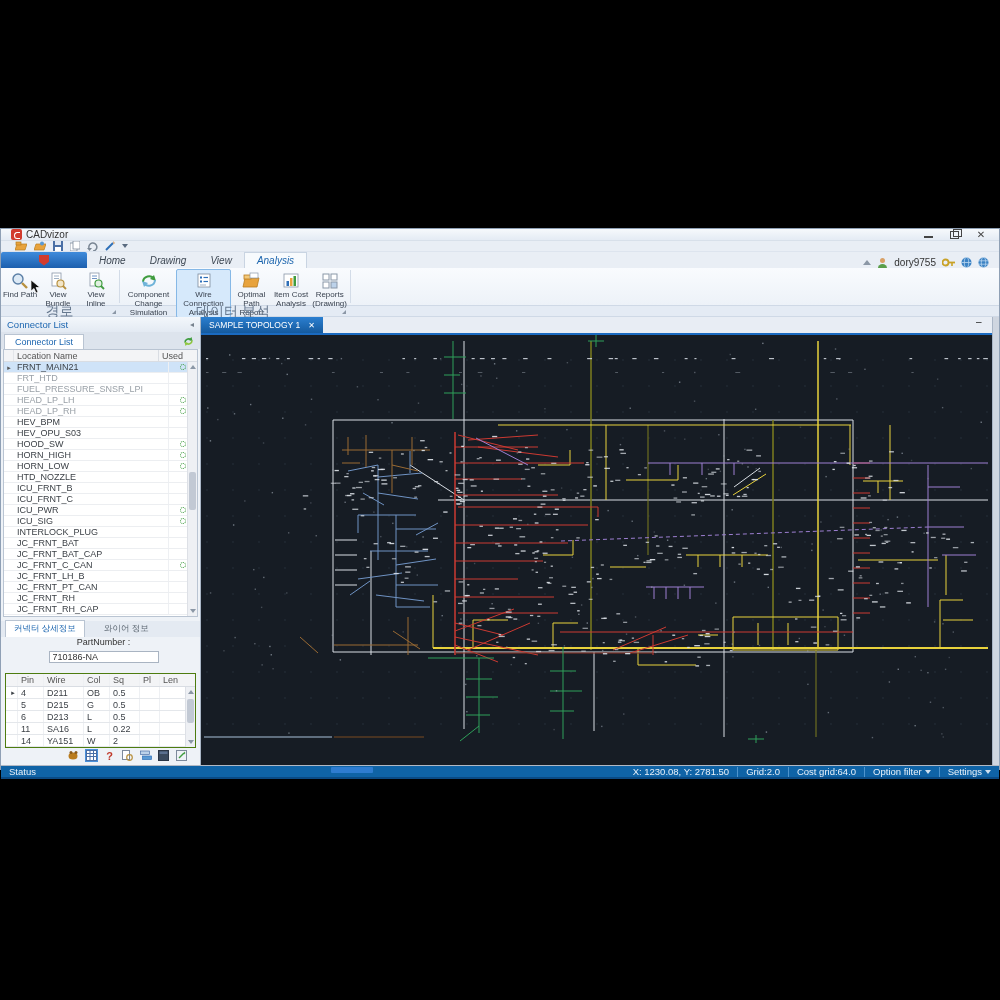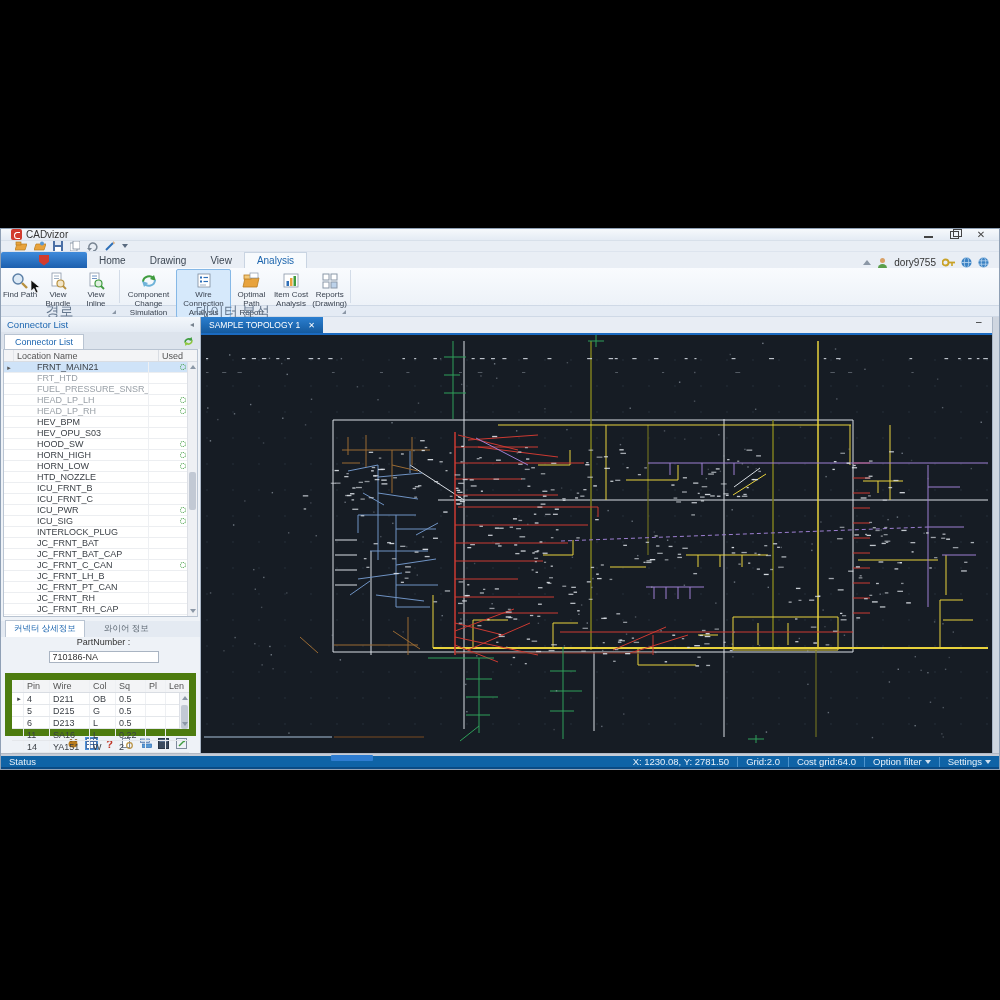--- a/index.html
+++ b/index.html
@@ -18,21 +18,21 @@
   .wb-rest:before{content:"";position:absolute;left:4px;top:-1px;width:7px;height:6px;border:1px solid #444;background:#f0f4f9;}
   .wb-close{font-size:10px;color:#444;line-height:10px;text-align:center;}
   
   .qat{height:15px;background:#e9eef5;display:flex;align-items:center;gap:7px;padding-left:14px;border-bottom:1px solid #dde4ee;}
   .qat svg{display:block;}
   .caret{width:0;height:0;border-left:3px solid transparent;border-right:3px solid transparent;border-top:4px solid #5a6b80;}
   
   .tabrow{height:16px;background:#e9eef5;display:flex;align-items:flex-end;}
   .appbtn{width:86px;height:16px;background:linear-gradient(#3f8bdb,#1c5fae);border-radius:2px 2px 0 0;display:flex;align-items:center;justify-content:center;}
   .shield{width:10px;height:11px;background:#d23b2e;clip-path:polygon(0 0,100% 0,100% 65%,50% 100%,0 65%);position:relative;}
-  .rtab{padding:2px 12px;font-size:10px;color:#3c4652;cursor:pointer;}
+  .rtab{padding:2px 12px;font-size:10px;color:#3c4652;cursor:pointer;font-style:italic;}
   .rtab.active{background:#f7fafd;border:1px solid #c9d4e2;border-bottom:none;color:#1b64ad;}
   .userarea{margin-left:auto;display:flex;align-items:center;gap:6px;padding-right:10px;font-size:10px;color:#333;}
   .ribcollapse{width:0;height:0;border-left:4px solid transparent;border-right:4px solid transparent;border-bottom:5px solid #8b97a6;}
   
   .ribbon{height:38px;background:linear-gradient(#f9fbfe,#edf2f8);display:flex;border-bottom:1px solid #cfd9e6;position:relative;}
   .rgroup{display:flex;align-items:flex-start;padding-top:1px;}
   .rsep{width:1px;background:#d3dce8;margin:2px 1px;}
   .rbtn{width:38px;display:flex;flex-direction:column;align-items:center;padding-top:2px;cursor:pointer;border:1px solid transparent;border-radius:2px;}
   .rbtn.wide{width:57px;}
   .rbtn.active{background:#d6e9fb;border-color:#86b8e6;}
@@ -47,40 +47,40 @@
   .lp-head .dock{margin-left:auto;color:#77828e;font-size:8px;}
   .lp-tabs{height:17px;display:flex;align-items:flex-end;background:#dde4ed;padding-left:3px;}
   .lp-tab{background:#fff;border:1px solid #b9c4d2;border-bottom:none;color:#1c66b0;font-size:9px;padding:2px 10px;}
   .lp-refresh{margin-left:auto;margin-right:6px;margin-bottom:2px;}
   .ctable{flex:0 0 268px;background:#fff;border:1px solid #b9c4d2;margin:0 2px;display:flex;flex-direction:column;position:relative;}
   .chead{height:12px;display:flex;background:#f3f4f6;border-bottom:1px solid #d9dde3;color:#555;}
   .chead .gut{width:10px;border-right:1px solid #e3e6ea;}
   .chead .nm{flex:1;padding-left:3px;line-height:12px;border-right:1px solid #d9dde3;}
   .chead .us{width:38px;padding-left:3px;line-height:12px;}
   .crows{flex:1;overflow:hidden;}
-  .crow{height:11px;display:flex;border-bottom:1px solid #eceef1;color:#3a3f45;gap:20px;}
+  .crow{height:11px;display:flex;border-bottom:1px solid #eceef1;color:#3a3f45;}
   .crow.dim{color:#9aa1a8;}
   .crow.sel{background:#cfe3f8;}
   .crow .gut{width:10px;font-size:7px;color:#555;text-align:center;line-height:11px;}
   .crow .nm{flex:1;padding-left:3px;line-height:11px;border-right:1px solid #eef0f3;white-space:nowrap;overflow:hidden;}
   .crow .us{width:28px;display:flex;align-items:center;justify-content:center;}
   .ring{width:6px;height:6px;border:1.2px dotted #3f9c3f;border-radius:50%;display:inline-block;}
   .vsb{position:absolute;right:0;top:12px;bottom:0;width:10px;background:#eef0f4;border-left:1px solid #dde0e6;}
   .vsb .thumb{position:absolute;left:1px;width:7px;background:#c2c9d4;border-radius:2px;}
   .vsb .ar{position:absolute;left:2px;width:0;height:0;border-left:3px solid transparent;border-right:3px solid transparent;}
   .ar.up{top:3px;border-bottom:4px solid #8b97a6;}
   .ar.dn{bottom:3px;border-top:4px solid #8b97a6;}
   .lp-sub{height:16px;display:flex;align-items:flex-end;padding-left:4px;gap:11px;margin-top:4px;background:#e4eaf2;}
   .sub-tab{font-size:8.5px;padding:2px 8px;}
   .sub-tab.active{background:#fff;border:1px solid #b9c4d2;border-bottom:none;color:#1c66b0;}
   .sub-tab.idle{color:#5a6570;}
   .pnrow{height:18px;display:flex;align-items:center;padding-left:6px;gap:4px;background:#eef2f7;flex-direction:column;}
   .pnrow label{font-size:9px;color:#333;}
   .pnrow input{width:110px;height:13px;border:1px solid #a9b4c2;background:#fff;font-size:9px;padding:0 3px;color:#333;}
-  .pintable{margin:18px 4px 0 4px;background:#fff;border:7px solid #4d7c0f;position:relative;height:63px;}
+  .pintable{margin:18px 4px 0 4px;background:#fff;border:1px solid #4d7c0f;position:relative;height:75px;}
   .prow{display:flex;border-bottom:1px solid #e4e7eb;height:12px;color:#3a3f45;}
   .prow.h{background:#f3f4f6;height:13px;color:#555;border-bottom:1px solid #d9dde3;}
   .prow span{line-height:12px;padding-left:3px;border-right:1px solid #eef0f3;overflow:hidden;white-space:nowrap;}
   .pc0{width:12px;font-size:7px;text-align:center;}
   .pc1{width:26px;}.pc2{width:40px;}.pc3{width:26px;}.pc4{width:30px;}.pc5{width:20px;}.pc6{flex:1;border-right:none!important;}
   .iconrow{margin-top:auto;height:17px;display:flex;justify-content:flex-end;align-items:center;gap:5px;padding-right:12px;padding-bottom:2px;}
   .tinyicon{width:13px;height:13px;display:flex;align-items:center;justify-content:center;}
   .tinyicon.selected{border:1px solid #4a90d9;background:#cfe3f8;}
   
   .canvaswrap{flex:1;display:flex;flex-direction:column;position:relative;}

